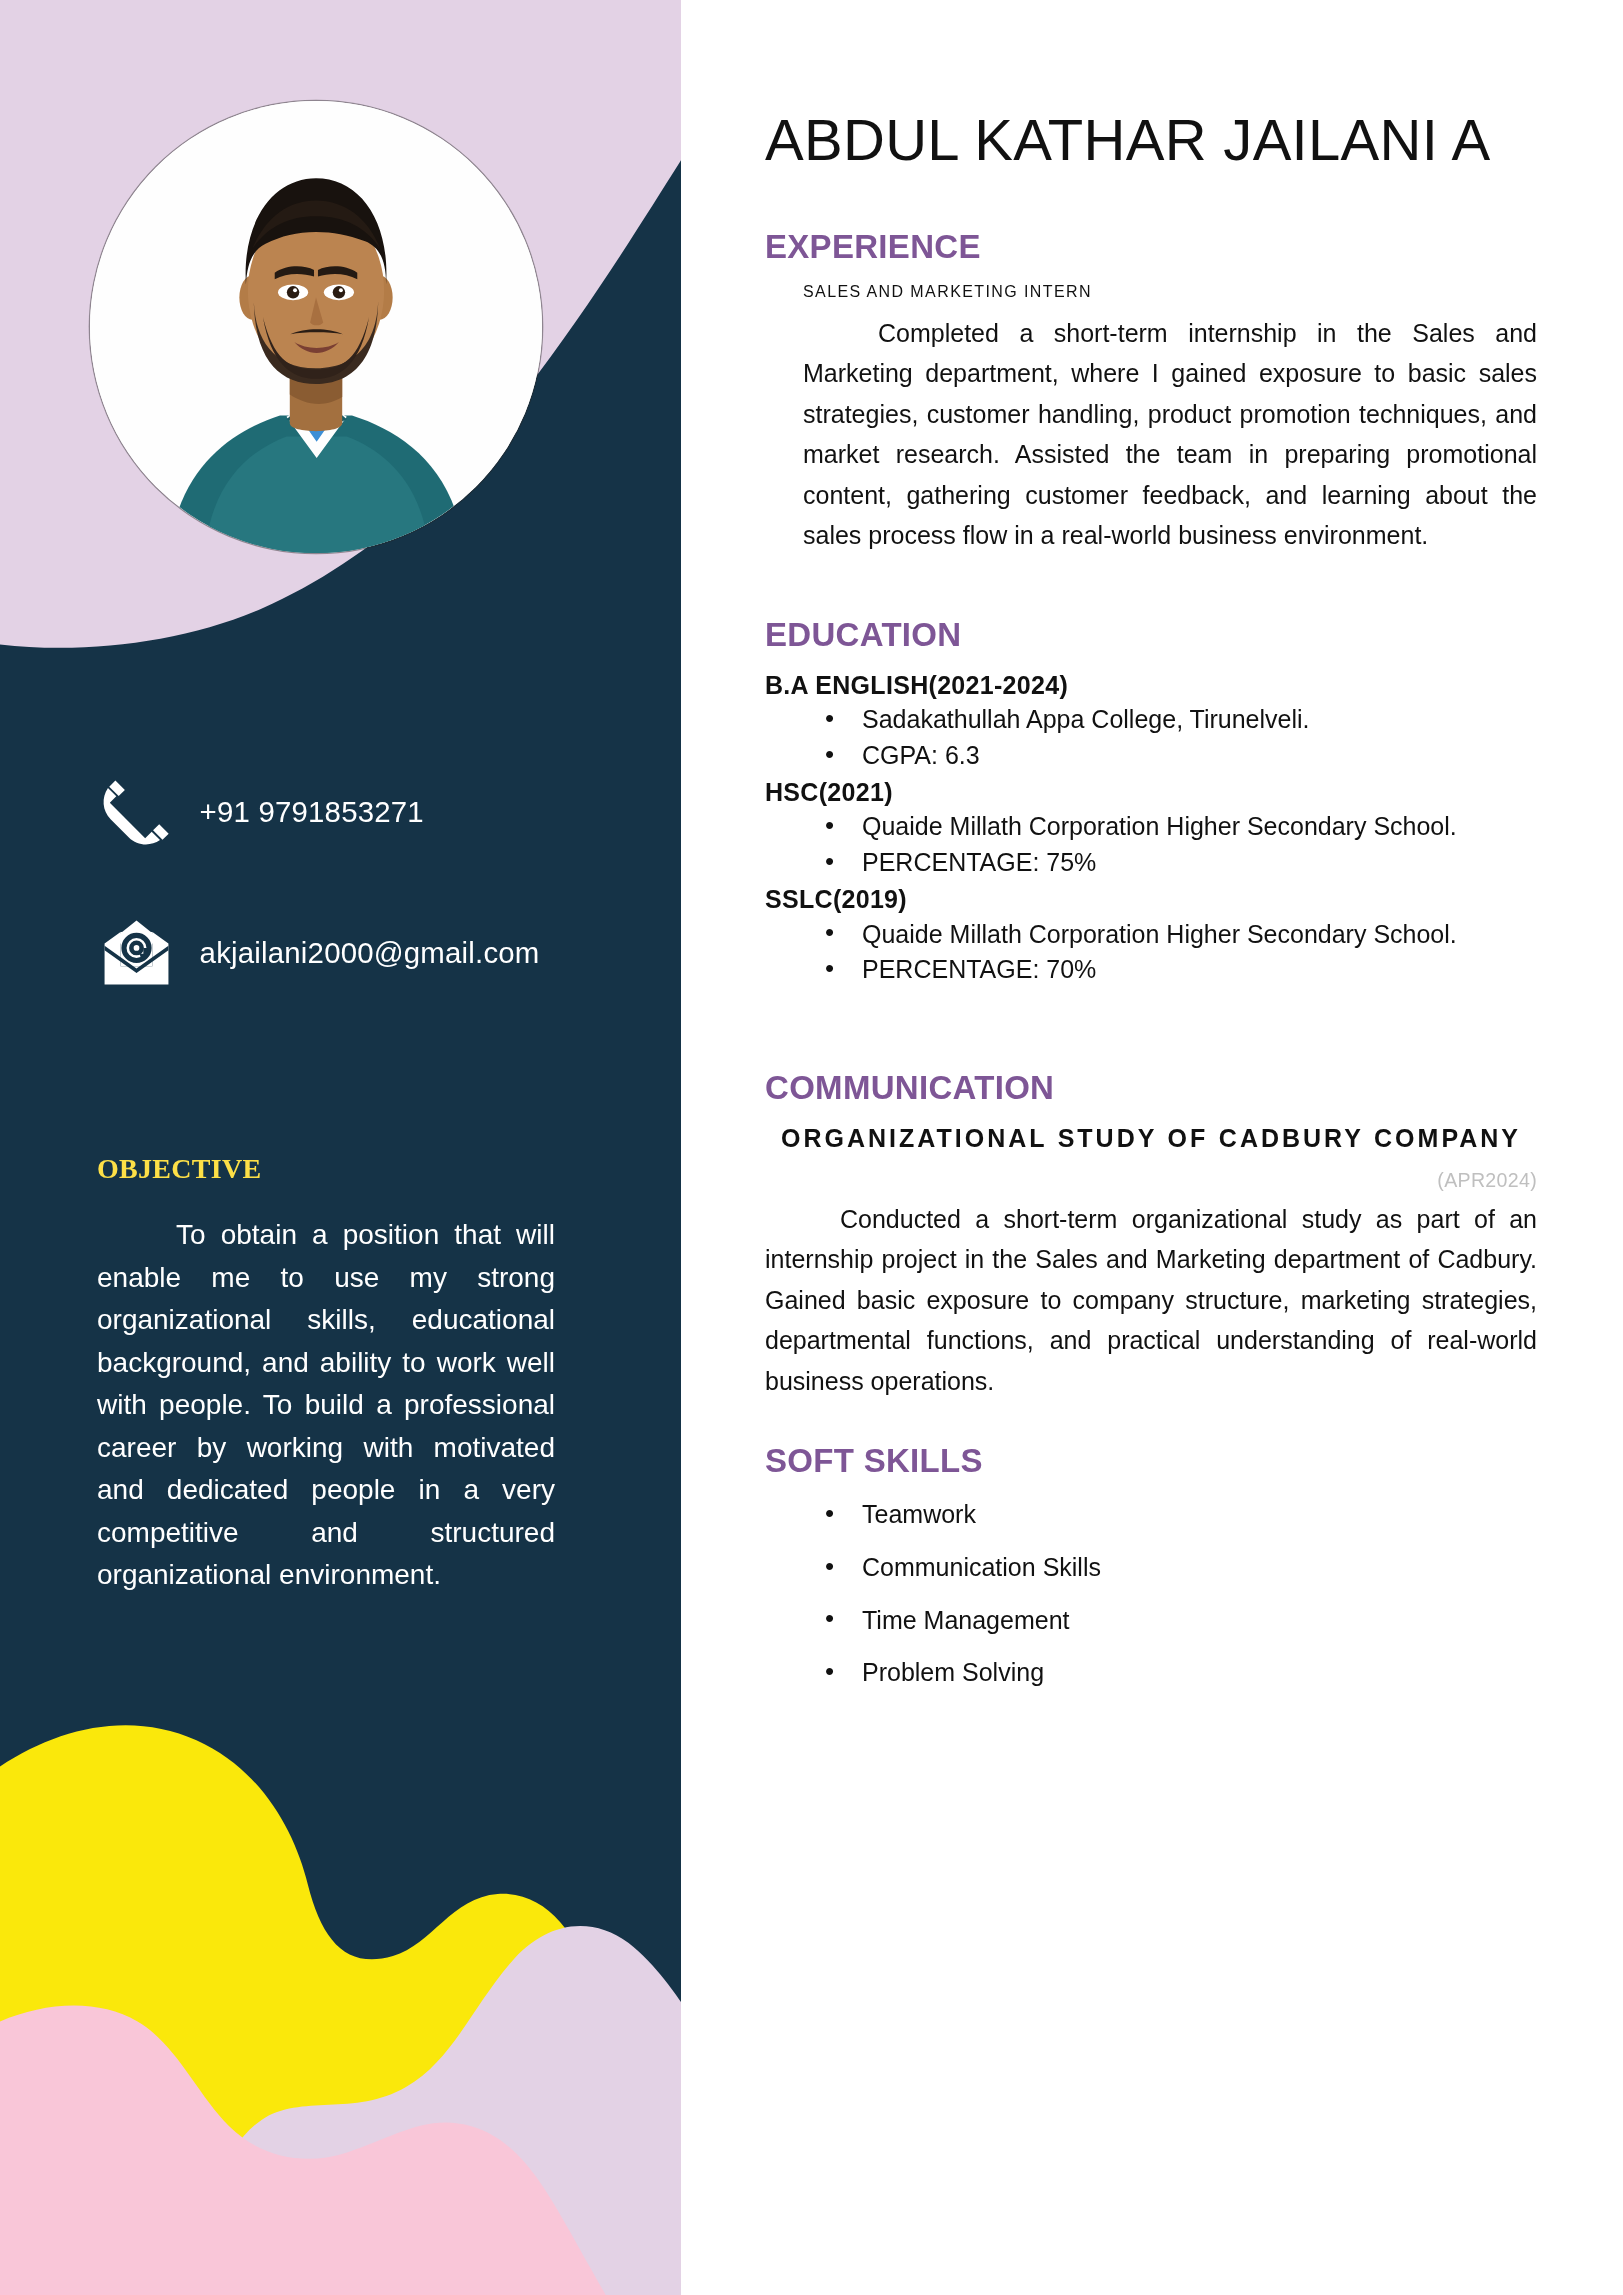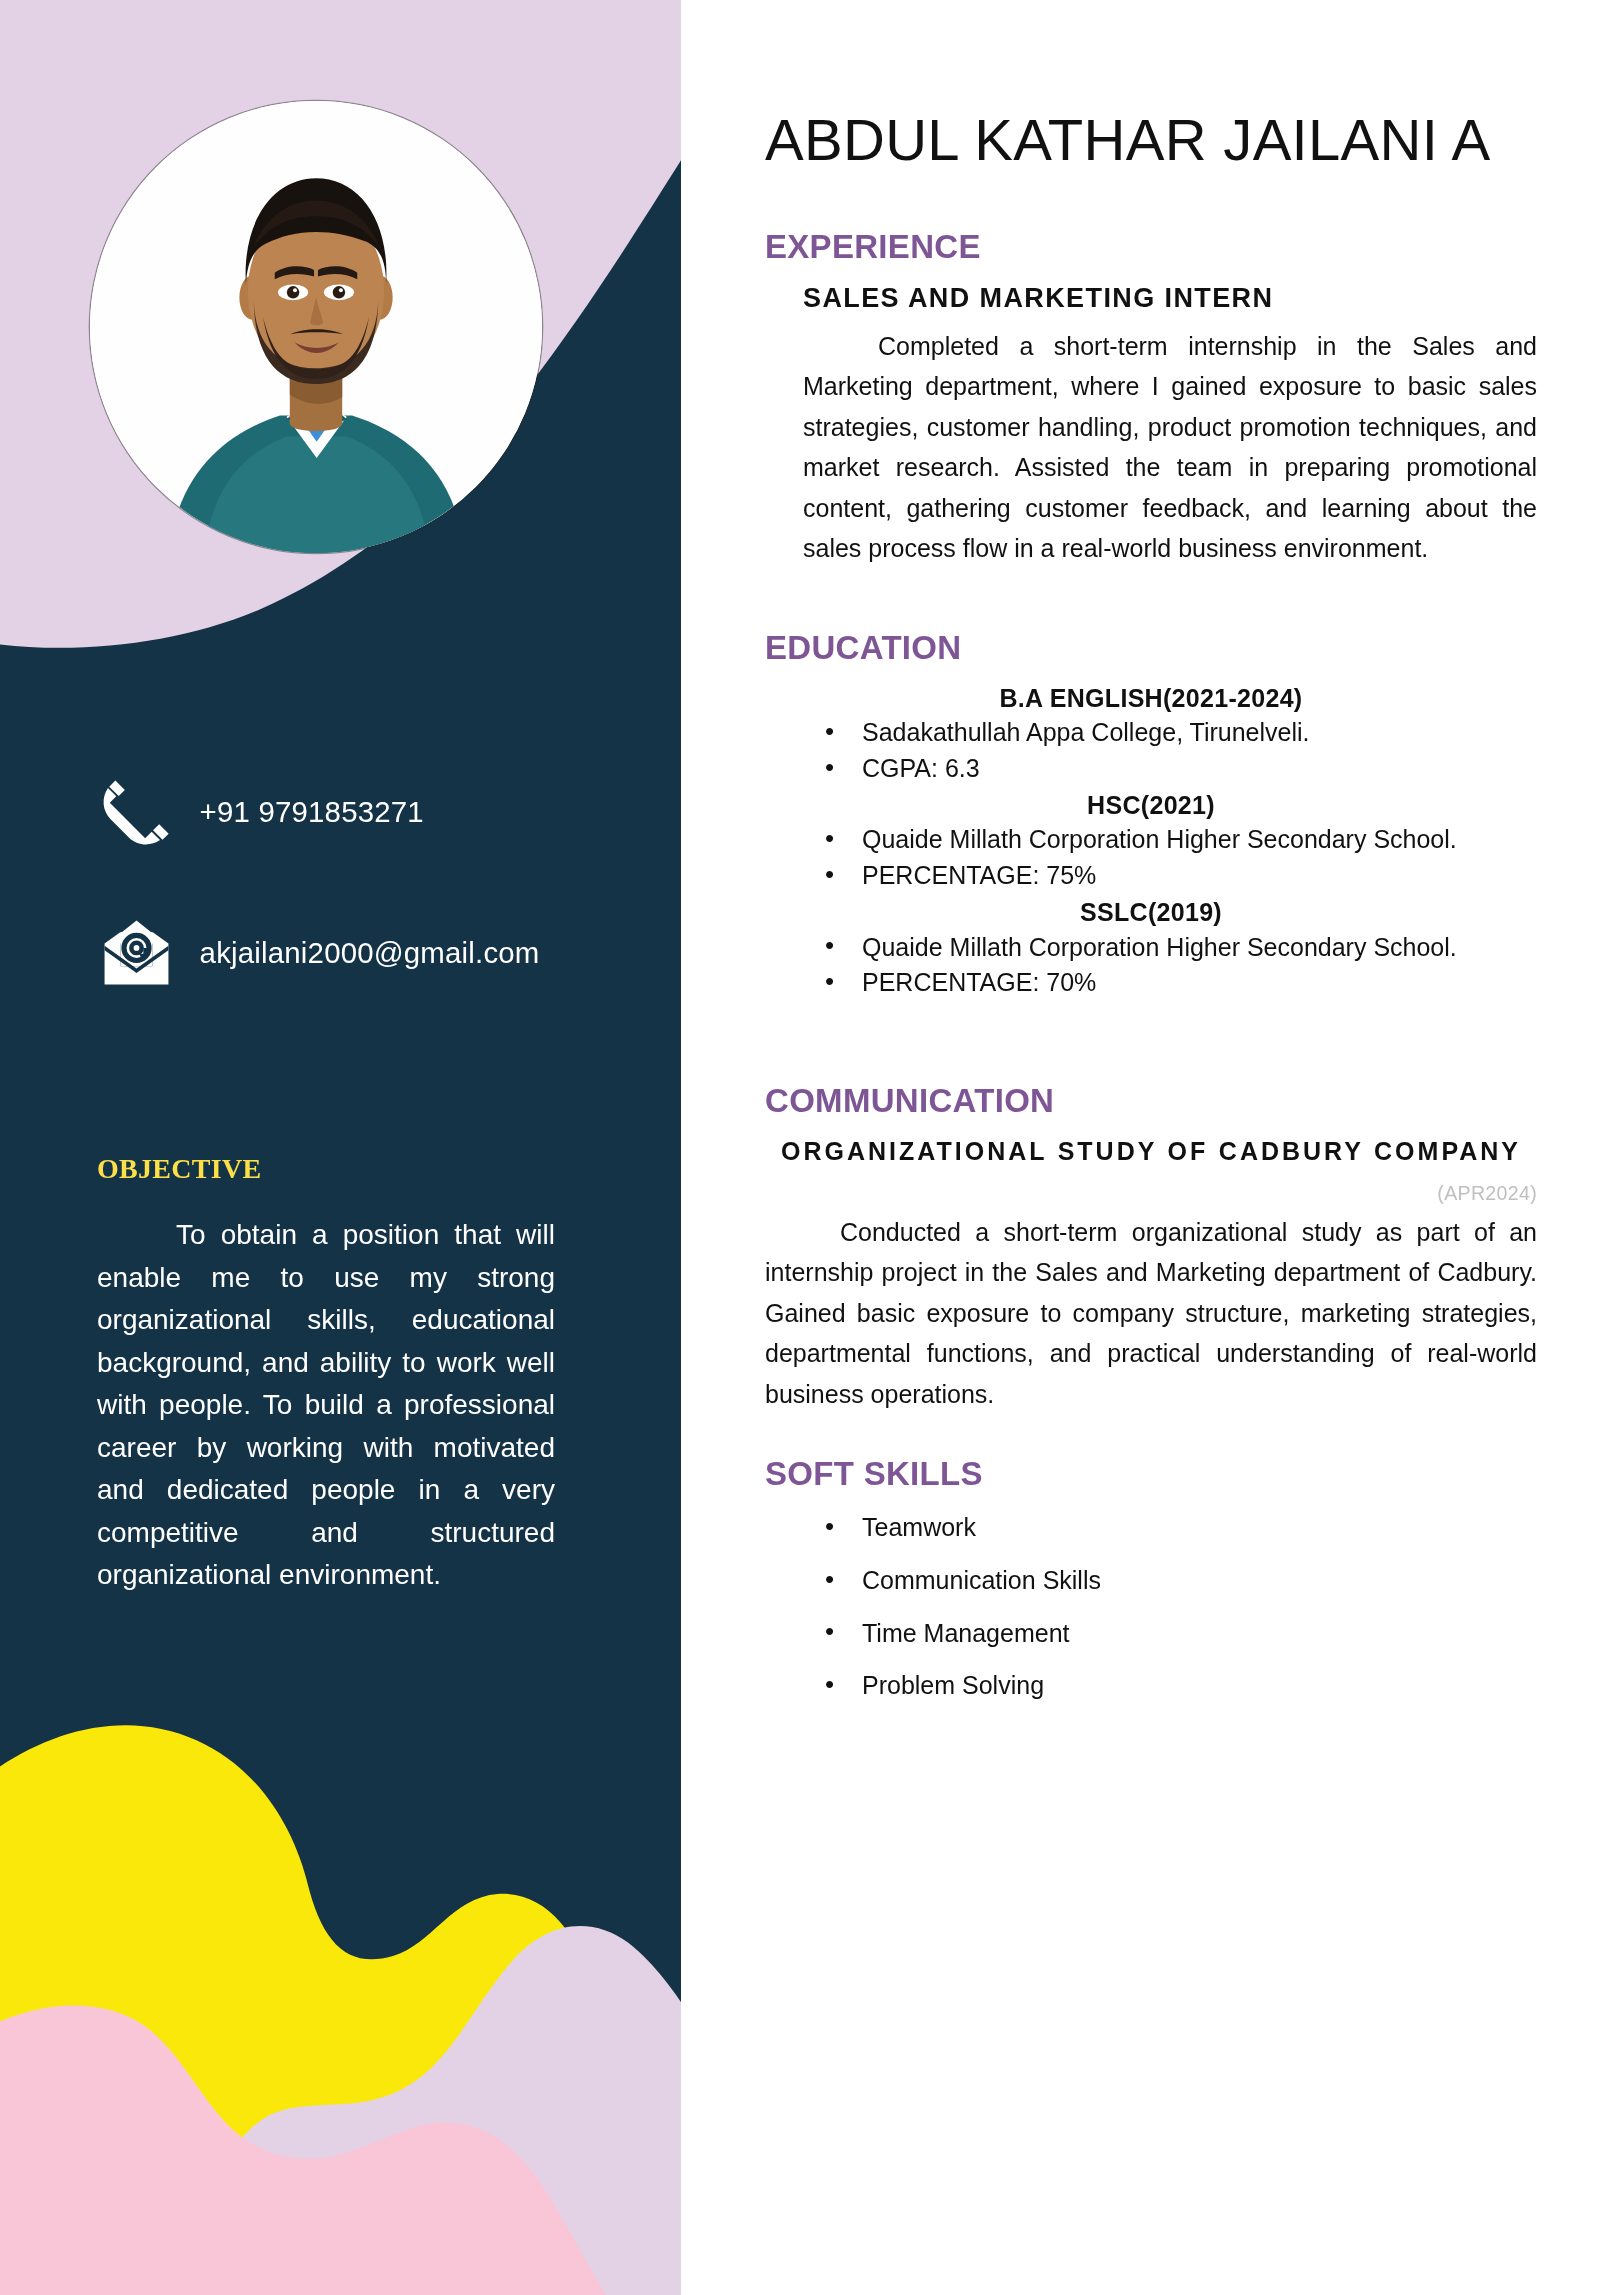--- a/index.html
+++ b/index.html
@@ -130,38 +130,38 @@
   }
   .section { margin-bottom: 0; }
   .section-head {
     color: #7E5696;
     font-size: 33px;
     font-weight: bold;
     letter-spacing: 0.3px;
     margin: 0 0 17px 0;
   }
   .job-title {
-    font-size: 27px;
-    font-weight: bold;
+    font-size: 16px;
+    font-weight: normal;
     color: #111111;
     letter-spacing: 1.4px;
     margin: 0 0 11.8px 38px;
   }
   .body-para {
     font-size: 25px;
     line-height: 1.62;
     color: #111111;
     text-align: justify;
     text-indent: 75px;
     margin: 0 0 0 38px;
   }
   .edu-block { margin-top: 3.9px; }
   .edu-row {
     display: flex;
-    justify-content: center;
+    justify-content: flex-start;
     align-items: baseline;
     font-size: 25px;
     font-weight: bold;
     color: #111111;
     letter-spacing: 0.3px;
     margin: 0;
   }
   ul.bullets {
     list-style: none;
     margin: 2.6px 0 5.2px 0;

